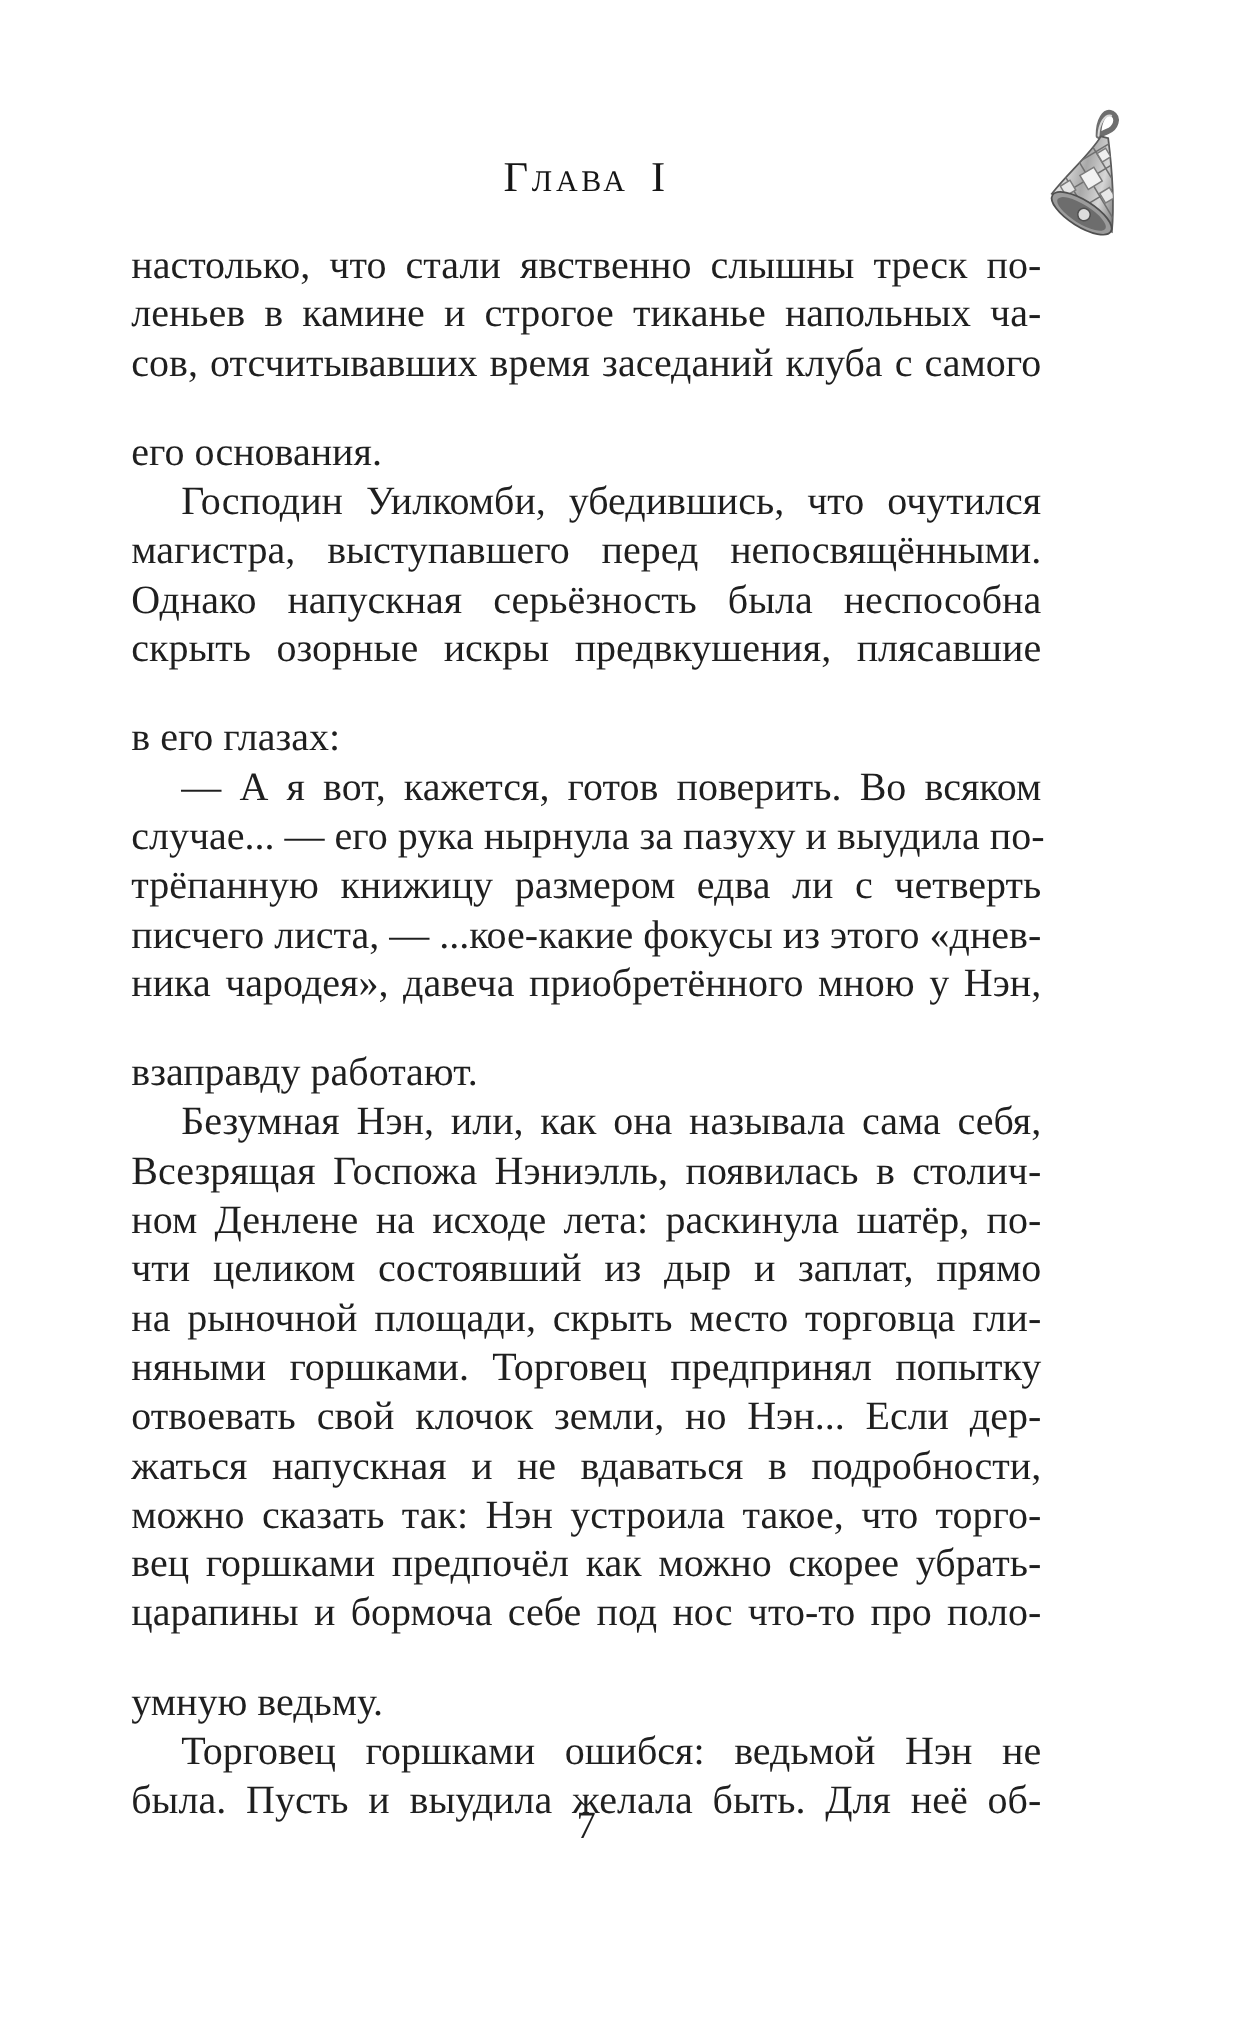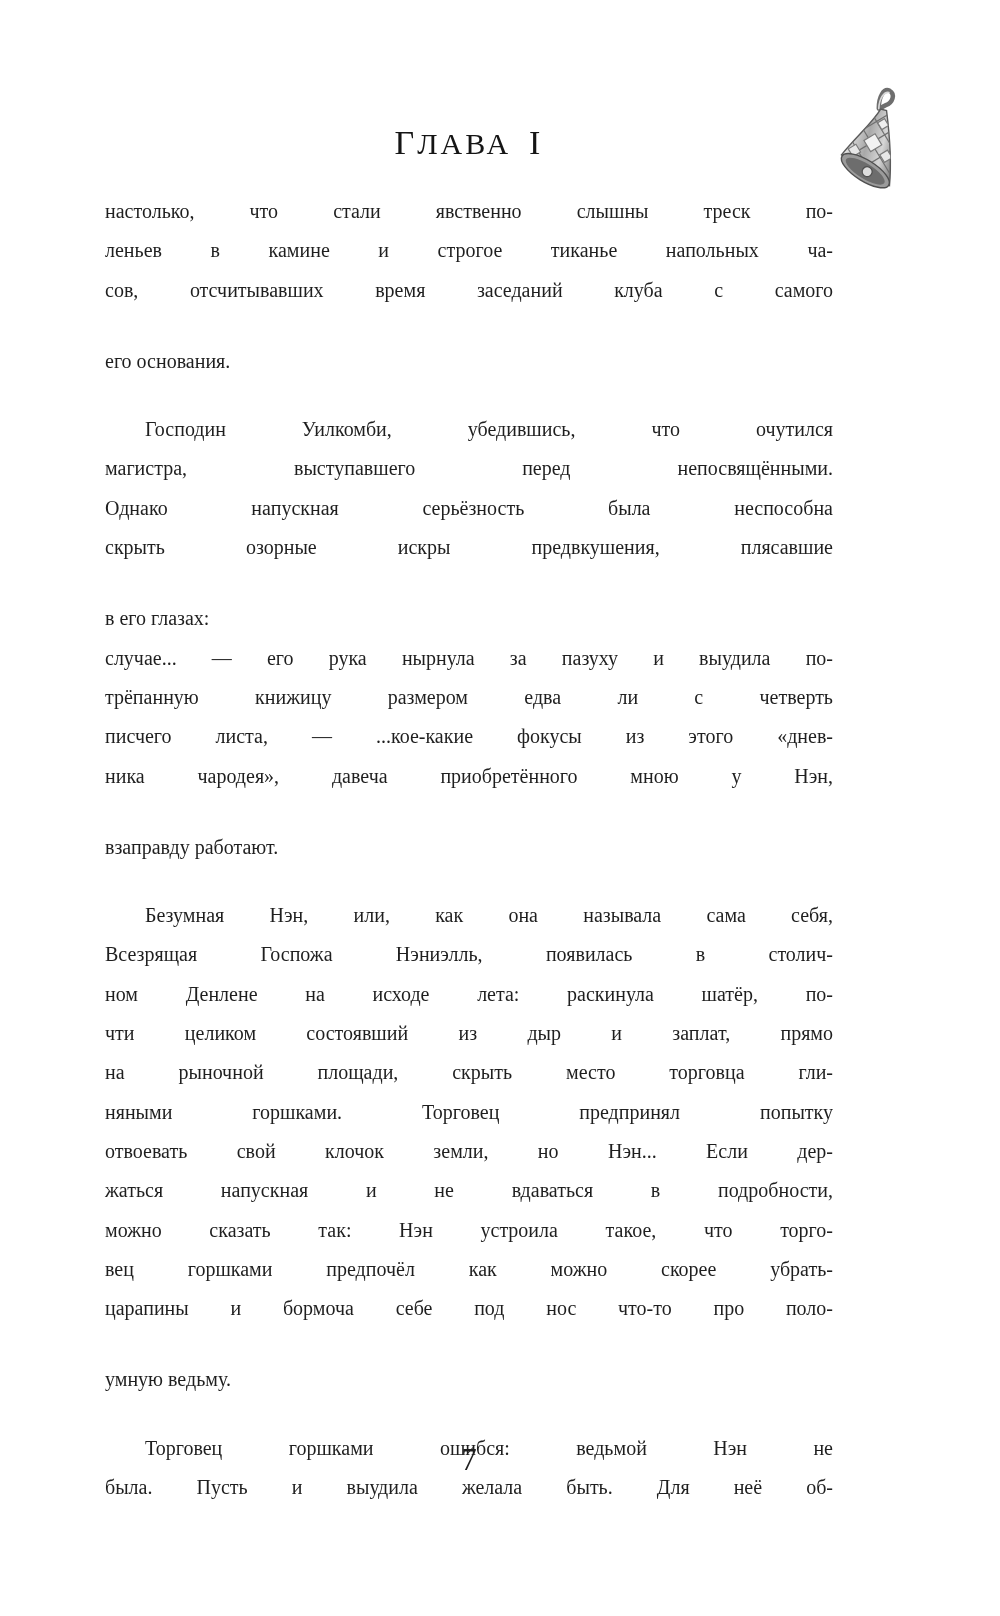--- a/index.html
+++ b/index.html
@@ -25,21 +25,21 @@
     text-align: center;
     letter-spacing: 3px;
     white-space: nowrap;
     line-height: 38px;
     color: #151515;
   }
   .chapter-heading .big {
     font-size: 34px;
   }
   .chapter-heading .small {
-    font-size: 30px;
+    font-size: 24px;
     text-transform: uppercase;
     text-align: right;
   }
   .chapter-heading .numeral {
     font-size: 34px;
     margin-left: 18px;
   }
   
   .bell-ornament {
     position: absolute;
@@ -47,37 +47,36 @@
     top: 84px;
     width: 80px;
     height: 120px;
   }
   
   .body-text {
     position: absolute;
     left: 105px;
     top: 192px;
     width: 728px;
-    font-size: 20px;
+    font-size: 32px;
   }
   .line {
     height: 39.3px;
     line-height: 39.3px;
     text-align: justify;
     text-align-last: justify;
     text-justify: inter-word;
     white-space: nowrap;
   }
   .line.flush {
     text-align-last: left;
     margin-top: 32px;
   }
   .line.indent {
     padding-left: 40px;
-    margin-top: 29px;
   }
   
   .page-number {
     position: absolute;
     left: 105px;
     top: 1442px;
     width: 728px;
     text-align: center;
     font-size: 31px;
     color: #1f1f1f;
@@ -136,20 +135,21 @@
   <div class="body-text">
       <div class="line">настолько, что стали явственно слышны треск по-</div>
       <div class="line">леньев в камине и строгое тиканье напольных ча-</div>
       <div class="line">сов, отсчитывавших время заседаний клуба с самого</div>
       <div class="line flush">его основания.</div>
       <div class="line indent">Господин Уилкомби, убедившись, что очутился</div>
       <div class="line">магистра, выступавшего перед непосвящёнными.</div>
       <div class="line">Однако напускная серьёзность была неспособна</div>
       <div class="line">скрыть озорные искры предвкушения, плясавшие</div>
       <div class="line flush">в его глазах:</div>
+      <div class="line indent">— А я вот, кажется, готов поверить. Во всяком</div>
       <div class="line">случае... — его рука нырнула за пазуху и выудила по-</div>
       <div class="line">трёпанную книжицу размером едва ли с четверть</div>
       <div class="line">писчего листа, — ...кое-какие фокусы из этого «днев-</div>
       <div class="line">ника чародея», давеча приобретённого мною у Нэн,</div>
       <div class="line flush">взаправду работают.</div>
       <div class="line indent">Безумная Нэн, или, как она называла сама себя,</div>
       <div class="line">Всезрящая Госпожа Нэниэлль, появилась в столич-</div>
       <div class="line">ном Денлене на исходе лета: раскинула шатёр, по-</div>
       <div class="line">чти целиком состоявший из дыр и заплат, прямо</div>
       <div class="line">на рыночной площади, скрыть место торговца гли-</div>

